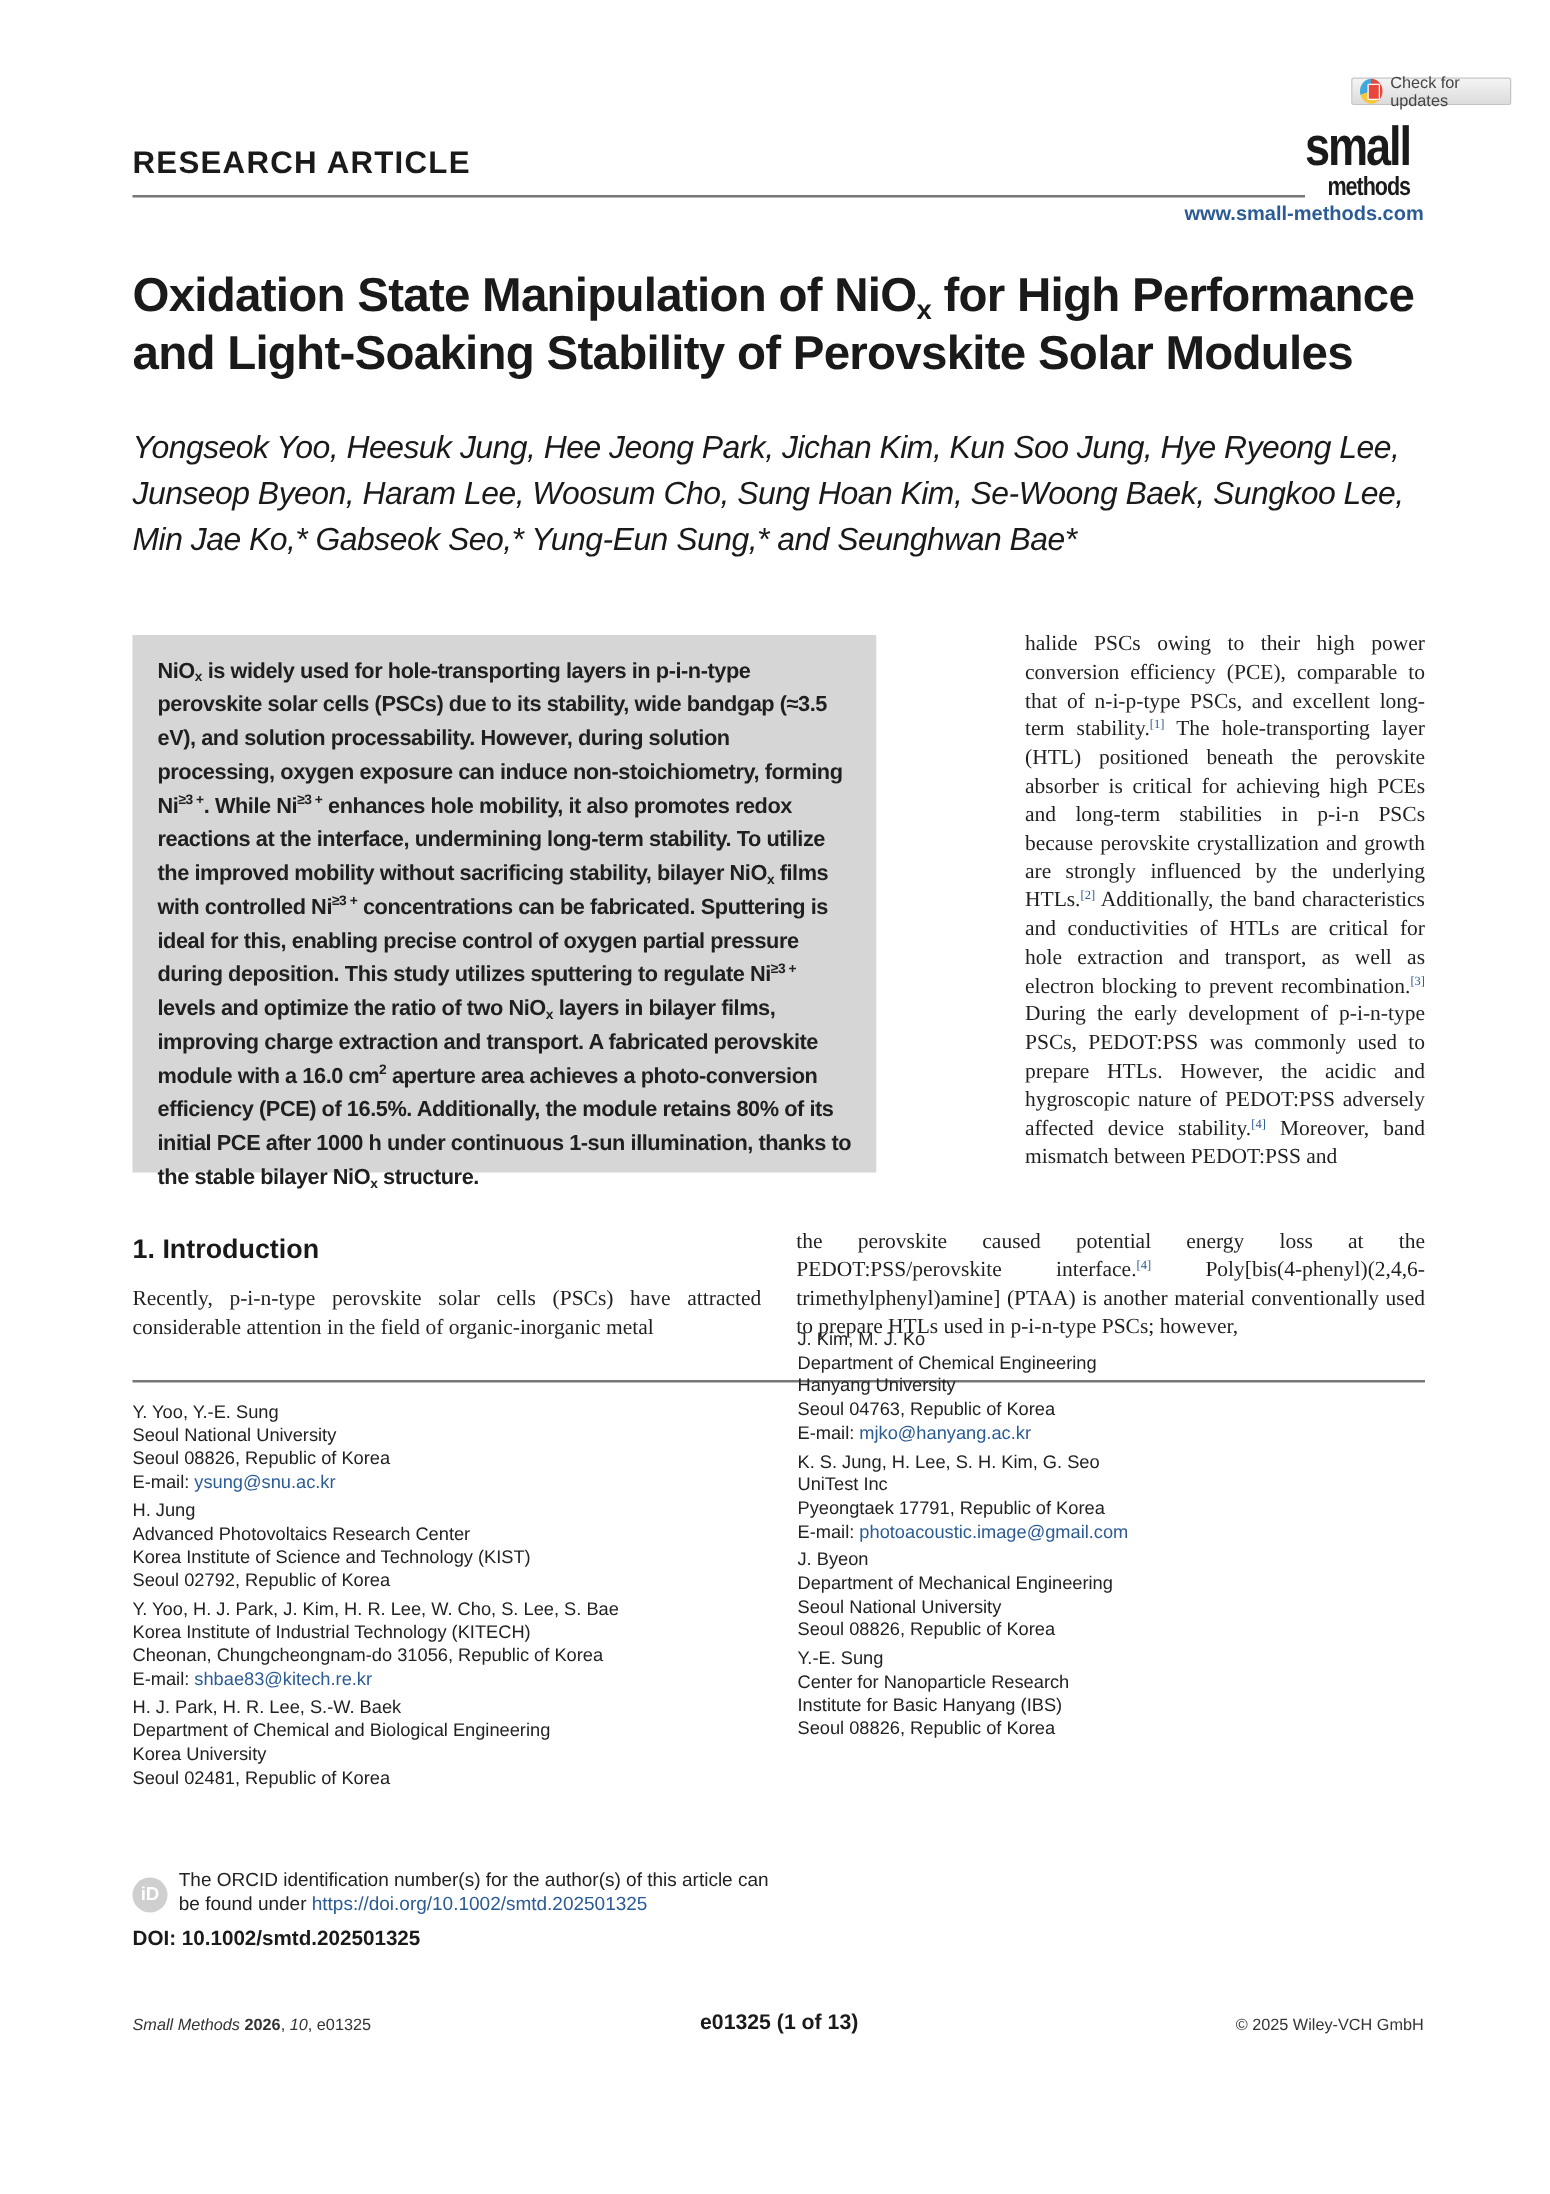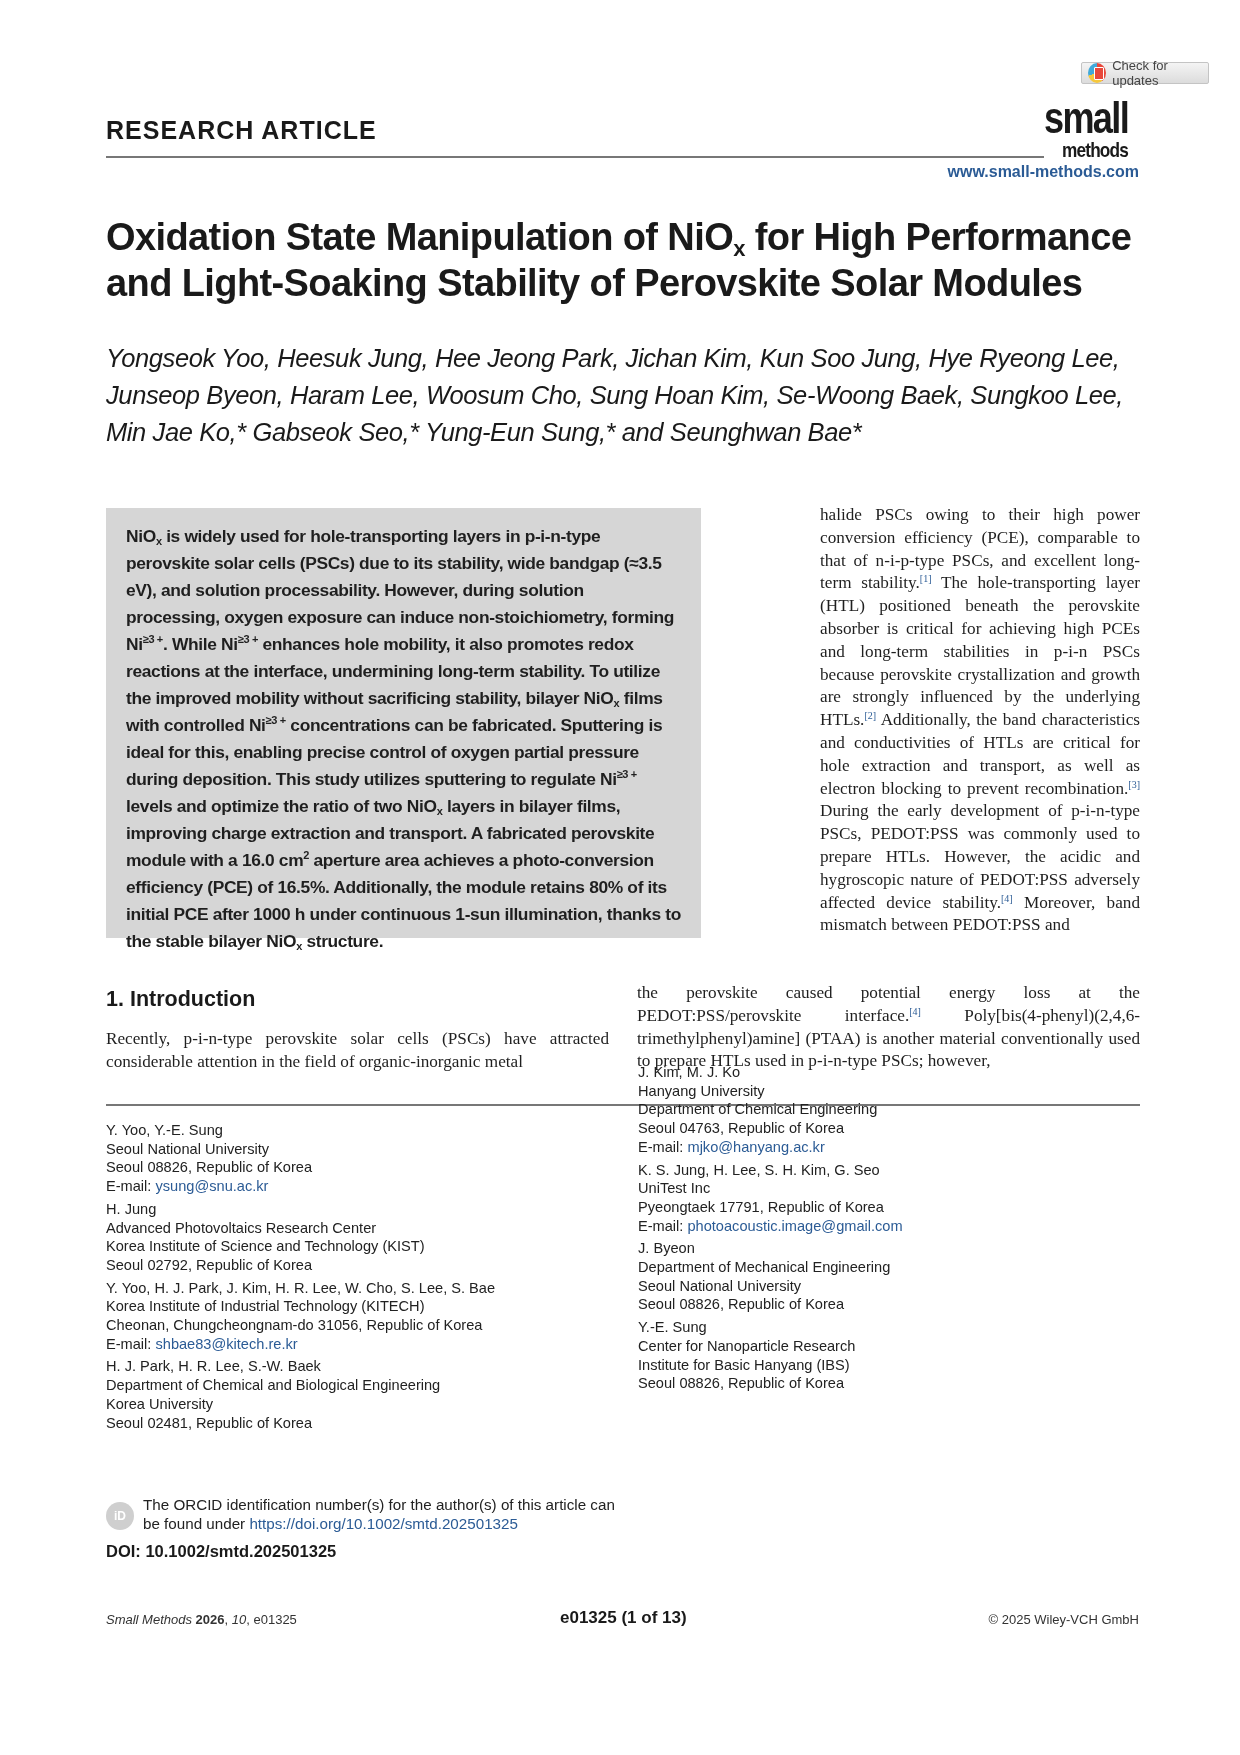--- a/index.html
+++ b/index.html
@@ -44,21 +44,21 @@
   
   #aff-rule { left: 106px; top: 1104px; width: 1034px; height: 2px; background: #777; }
   .affcol { font-size: 14.6px; line-height: 18.7px; color:#222; }
   .affcol .blk { margin-bottom: 4px; }
   .affcol .line { display: block; white-space: nowrap; }
   .affcol .email { color: #2b5b95; }
   #aff-left { left: 106px; top: 1121px; width: 510px; }
   #aff-right { left: 638px; top: 1063px; width: 500px; }
 
   
-  #orcid-icon { left: 106px; top: 1502px; width: 28px; height: 28px; border-radius: 50%; background: #cfcfcf; color:#fff; font-size: 12px; font-weight: 700; text-align:center; line-height: 28px; }
+  #orcid-icon { left: 106px; top: 1502px; width: 28px; height: 28px; border-radius: 50%; background: #cfcfcf; color:#fff; font-size: 15px; font-weight: 700; text-align:center; line-height: 28px; }
   #orcid-text { left: 143px; top: 1495px; font-size: 15.2px; line-height: 19px; color:#222; width: 480px; }
   #orcid-text .link { color: #2b5b95; margin-top: 48px; }
   #doi { left: 106px; top: 1542px; font-size: 16.5px; font-weight: 700; color:#1a1a1a; }
 
   
   #foot-left { left: 106px; top: 1612px; font-size: 13px; color:#333; }
   #foot-center { left: 560px; top: 1608px; font-size: 17px; font-weight: 700; color:#1a1a1a; }
   #foot-right { right: 101px; top: 1612px; font-size: 13px; color:#333; }
 </style>
 </head>
@@ -113,22 +113,22 @@
     <span class="line">H. J. Park, H. R. Lee, S.-W. Baek</span>
     <span class="line">Department of Chemical and Biological Engineering</span>
     <span class="line">Korea University</span>
     <span class="line">Seoul 02481, Republic of Korea</span>
   </div>
 </div>
 
 <div id="aff-right" class="abs sans affcol">
   <div class="blk">
     <span class="line">J. Kim, M. J. Ko</span>
+    <span class="line">Department of Chemical Engineering</span>
     <span class="line">Hanyang University</span>
-    <span class="line">Department of Chemical Engineering</span>
     <span class="line">Seoul 04763, Republic of Korea</span>
     <span class="line"><span>E-mail: </span><span class="email">mjko@hanyang.ac.kr</span></span>
   </div>
   <div class="blk">
     <span class="line">K. S. Jung, H. Lee, S. H. Kim, G. Seo</span>
     <span class="line">UniTest Inc</span>
     <span class="line">Pyeongtaek 17791, Republic of Korea</span>
     <span class="line"><span>E-mail: </span><span class="email">photoacoustic.image@gmail.com</span></span>
   </div>
   <div class="blk">

